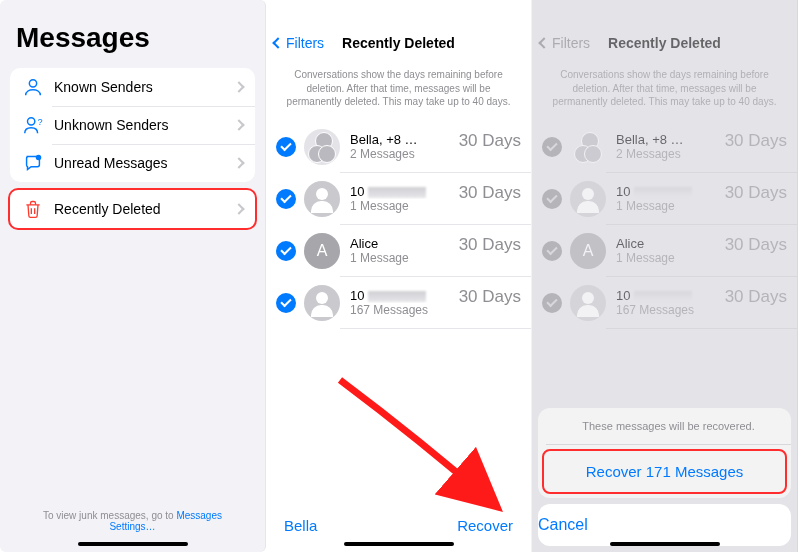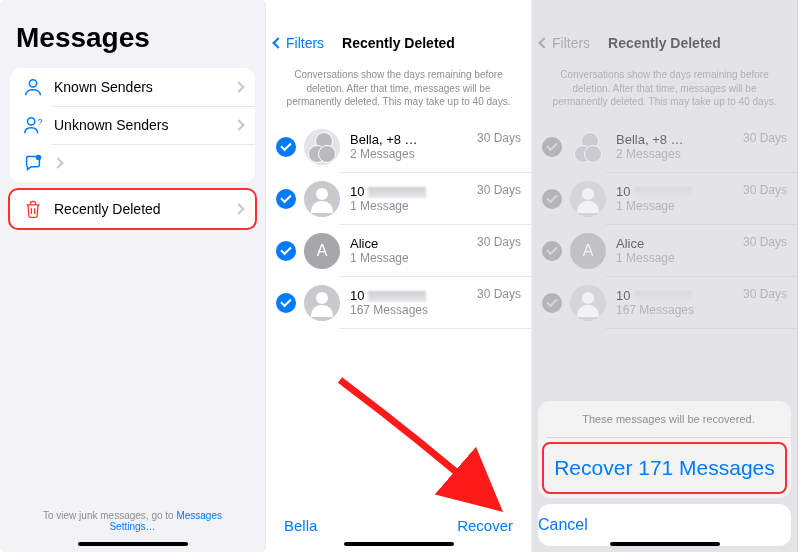--- a/index.html
+++ b/index.html
@@ -43,38 +43,38 @@
   .avatar .head{position:absolute;top:7px;width:12px;height:12px;background:#fff;border-radius:50%;}
   .avatar .body{position:absolute;bottom:4px;width:22px;height:12px;background:#fff;border-radius:10px 10px 0 0;}
   .avatar-group{background:#e3e3e8;}
   .avatar-group .mini{position:absolute;width:18px;height:18px;border-radius:50%;background:#b9b9bf;border:1.5px solid #fff;}
   .avatar-group .mini:nth-child(1){top:3px;left:11px;}
   .avatar-group .mini:nth-child(2){bottom:2px;left:4px;}
   .avatar-group .mini:nth-child(3){bottom:2px;right:4px;}
   .conv-text{flex:1;min-width:0;}
   .conv-name{font-size:13px;font-weight:500;color:#000;white-space:nowrap;overflow:hidden;text-overflow:ellipsis;}
   .conv-sub{font-size:12px;color:#8e8e93;}
-  .conv-days{font-size:12px;color:#8e8e93;margin-left:auto;padding-left:6px;align-self:flex-start;margin-top:2px;}
+  .conv-days{font-size:17px;color:#8e8e93;margin-left:auto;padding-left:6px;align-self:flex-start;margin-top:2px;}
   .blur-name{display:inline-block;width:58px;height:11px;background:linear-gradient(#d0d0d4,#e7e7ea);filter:blur(1px);vertical-align:middle;}
   .p2-toolbar{margin-top:auto;display:flex;justify-content:space-between;padding:12px 18px 18px;font-size:15px;}
   .tb-delete{color:#007aff;}
   .tb-recover{color:#007aff;}
   
   
   .p3{background:#e3e3e8;display:flex;flex-direction:column;}
   .p3 .p2-header{opacity:0.55;}
   .p3 .p2-back{color:#7f7f83;}
   .p3 .p2-back .arrow{border-color:#7f7f83;}
   .p3 .p2-note{opacity:0.6;}
   .p3 .conv-row{opacity:0.55;}
   .p3 .conv-row::after{background:#d0d0d4;}
   .action-sheet{margin-top:auto;padding:6px;}
   .sheet-card{background:#f4f3f4;border-radius:12px;overflow:hidden;}
   .sheet-note{font-size:11px;color:#8e8e93;text-align:center;padding:12px 10px;border-bottom:1px solid #d8d8dc;margin-left:8px;}
-  .sheet-row{text-align:center;padding:12px 0;font-size:21px;color:#007aff;}
+  .sheet-row{text-align:center;padding:12px 0;font-size:15px;color:#007aff;}
   .highlight-recover{border:2.5px solid #ff2d2d;border-radius:8px;margin:4px;}
   .cancel-card{background:#fff;border-radius:12px;margin-top:6px;text-align:left;padding:12px 0;font-size:16px;font-weight:500;color:#007aff;}
   
   
   .arrow-overlay{position:absolute;pointer-events:none;left:330px;top:370px;width:180px;height:150px;}
   
   svg{display:block;}
 </style>
 </head>
 <body>
@@ -105,20 +105,21 @@
         <span class="row-label">Unknown Senders</span>
         <span class="chevron"></span>
       </div>
       <div class="list-row">
         <span class="row-icon">
           <svg width="22" height="22" viewBox="0 0 24 24" fill="none" stroke="#007aff" stroke-width="1.6">
               <path d="M5 5h12a2 2 0 0 1 2 2v7a2 2 0 0 1-2 2h-7l-4 3v-3a2 2 0 0 1-1-2V7a2 2 0 0 1 2-2z"></path>
               <circle cx="18" cy="6" r="3" fill="#007aff" stroke="none"></circle>
             </svg>
         </span>
+        <span class="row-label">Unread Messages</span>
         <span class="chevron"></span>
       </div>
     </div>
     <div class="highlight-box">
       <div class="list-row">
         <span class="row-icon red">
           <svg width="20" height="20" viewBox="0 0 24 24" fill="none" stroke="#ff3b30" stroke-width="1.6">
               <path d="M4 7h16M9 7V5a2 2 0 0 1 2-2h2a2 2 0 0 1 2 2v2M6 7l1 13a2 2 0 0 0 2 2h6a2 2 0 0 0 2-2l1-13"></path>
               <path d="M10 11v7M14 11v7"></path>
             </svg>

